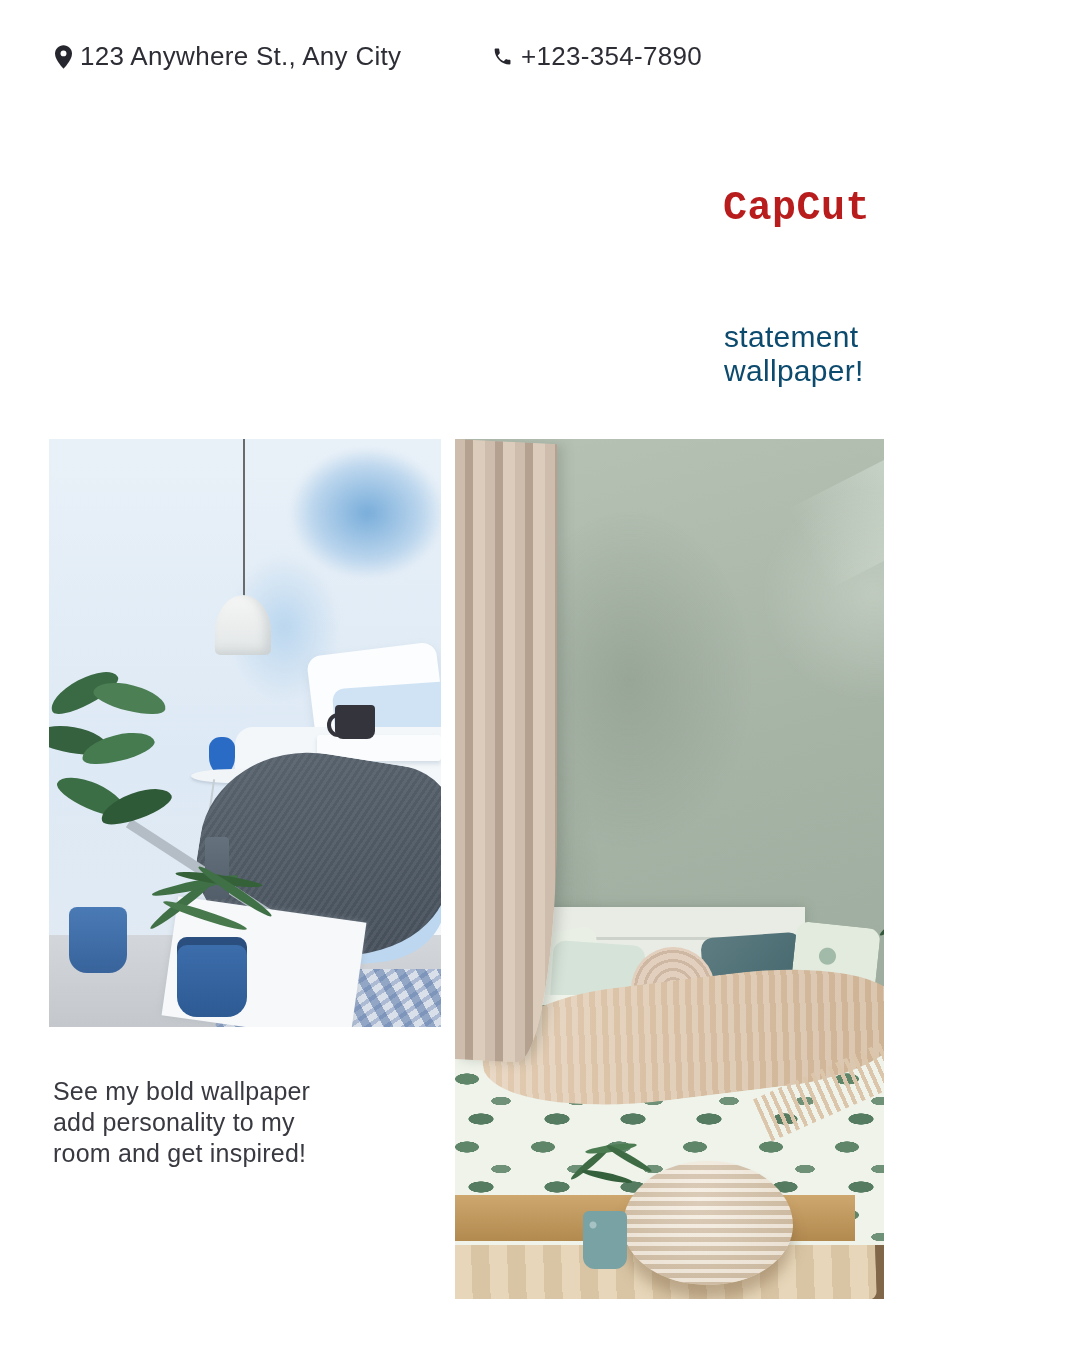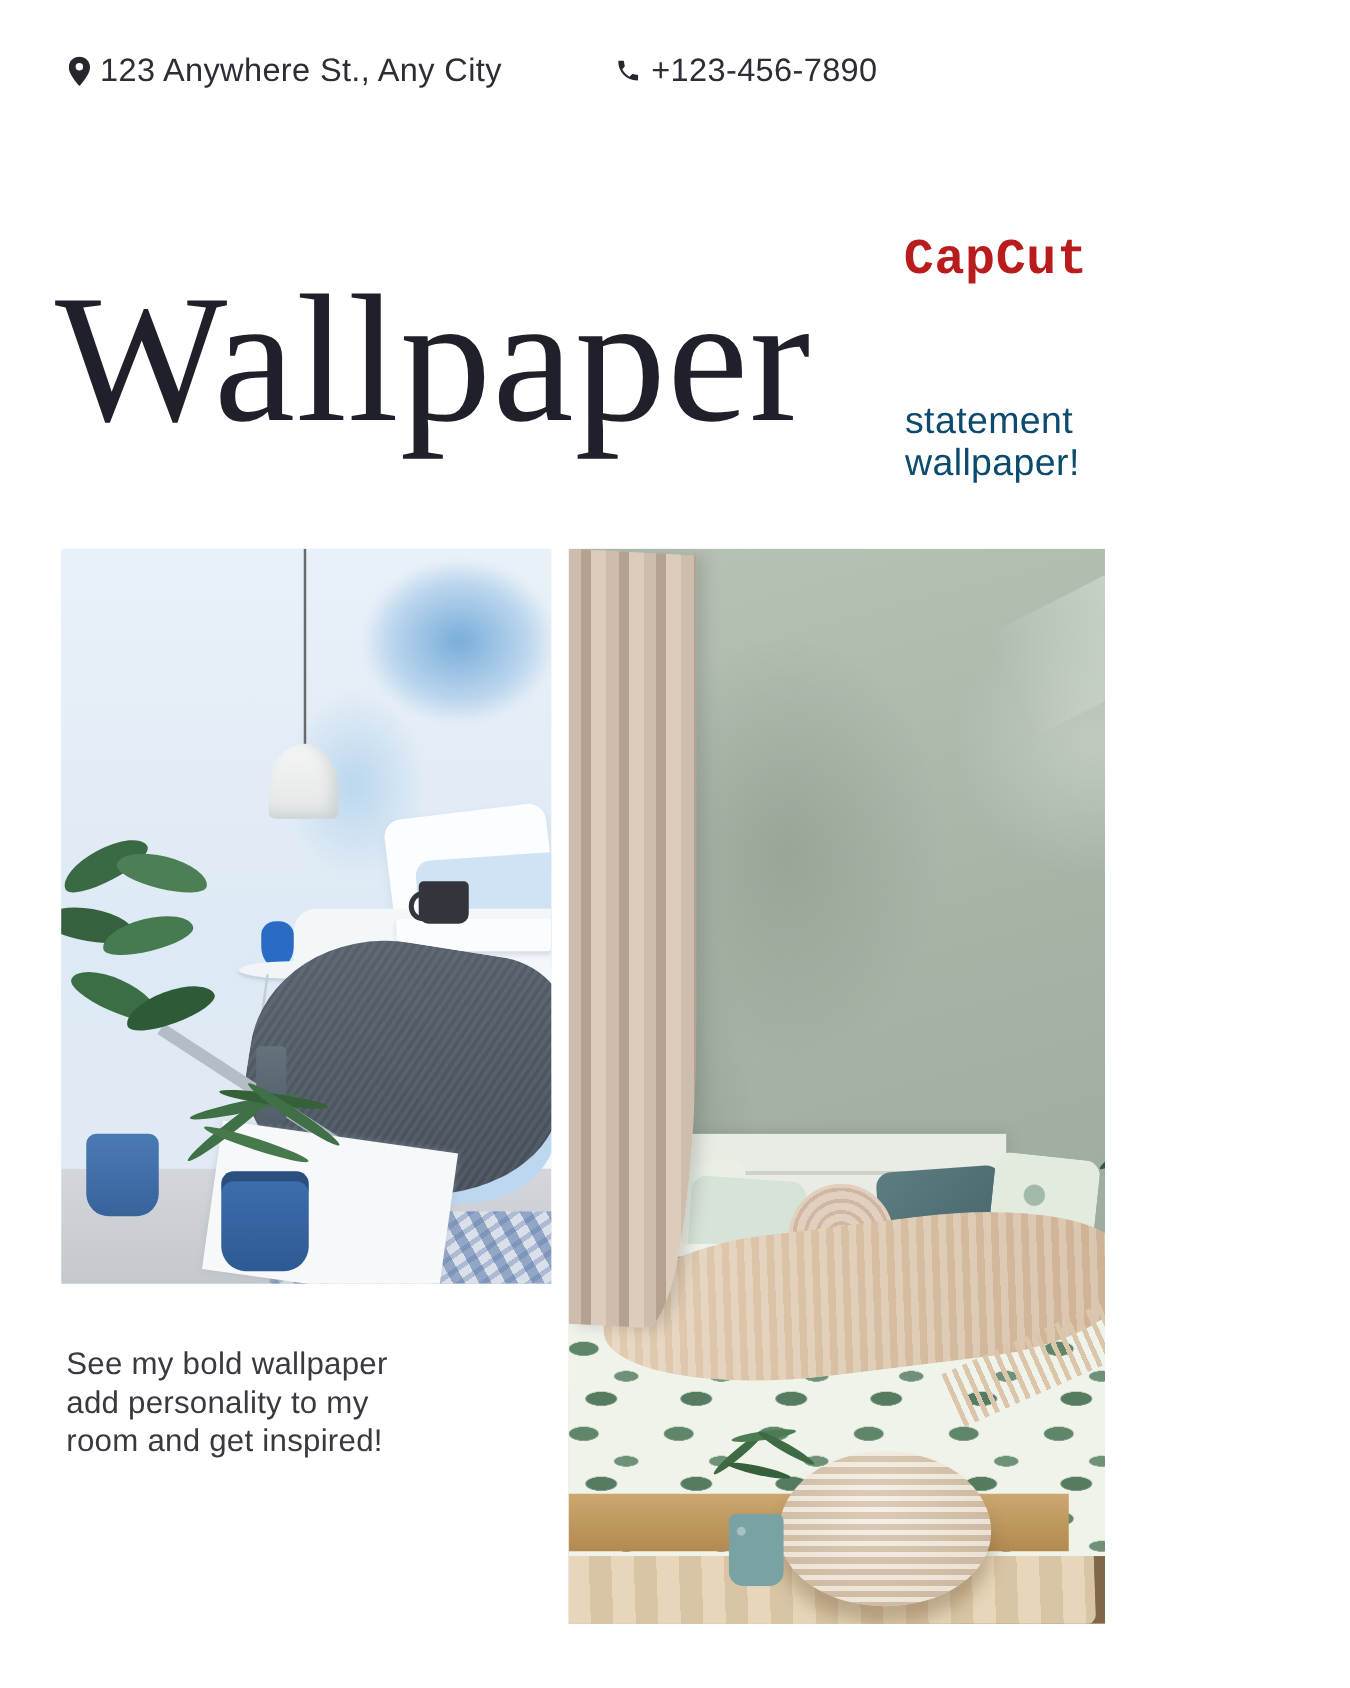--- a/index.html
+++ b/index.html
@@ -206,24 +206,23 @@
     <svg width="17" height="24" viewBox="0 0 16 22">
       <path d="M8 0C3.6 0 0 3.5 0 7.9 0 13.8 8 22 8 22s8-8.2 8-14.1C16 3.5 12.4 0 8 0z" fill="#26262e"></path>
       <circle cx="8" cy="7.6" r="2.8" fill="#ffffff"></circle>
     </svg>
     <span>123 Anywhere St., Any City</span>
   </div>
   <div class="contact contact-phone">
     <svg width="21" height="21" viewBox="0 0 24 24">
       <path fill="#26262e" d="M6.6 10.8c1.5 2.9 3.8 5.2 6.7 6.7l2.2-2.2c.3-.3.7-.4 1-.2 1.1.4 2.3.6 3.6.6.6 0 1 .4 1 1V20c0 .6-.4 1-1 1C10.8 21 3 13.2 3 3.9c0-.6.4-1 1-1h3.3c.6 0 1 .4 1 1 0 1.2.2 2.4.6 3.6.1.3 0 .7-.2 1l-2.1 2.3z"></path>
     </svg>
-    <span>+123-456-7890</span>
+    <span>+123-354-7890</span>
   </div>
 
-  <h1 class="title">Wallpaper</h1>
   <div class="brand">CapCut</div>
   <div class="tagline2">statement wallpaper!</div>
 
   <figure class="photo photo-left">
     <div class="lp-wall"></div>
     <div class="lp-watercolor"></div>
     <div class="lp-cord"></div>
     <div class="lp-lamp"></div>
     <div class="lp-pillow-white"></div>
     <div class="lp-pillow-blue"></div>

